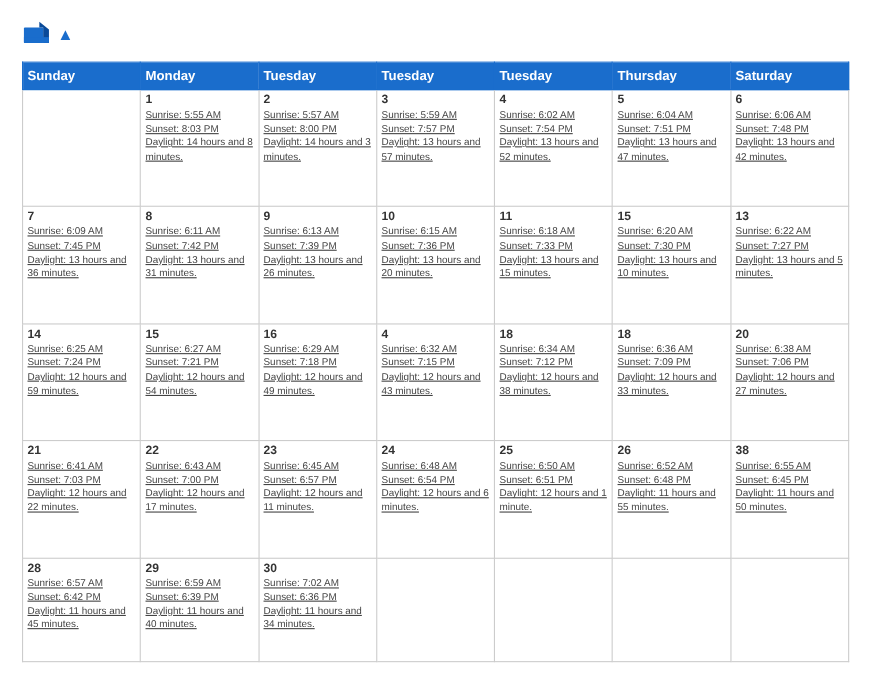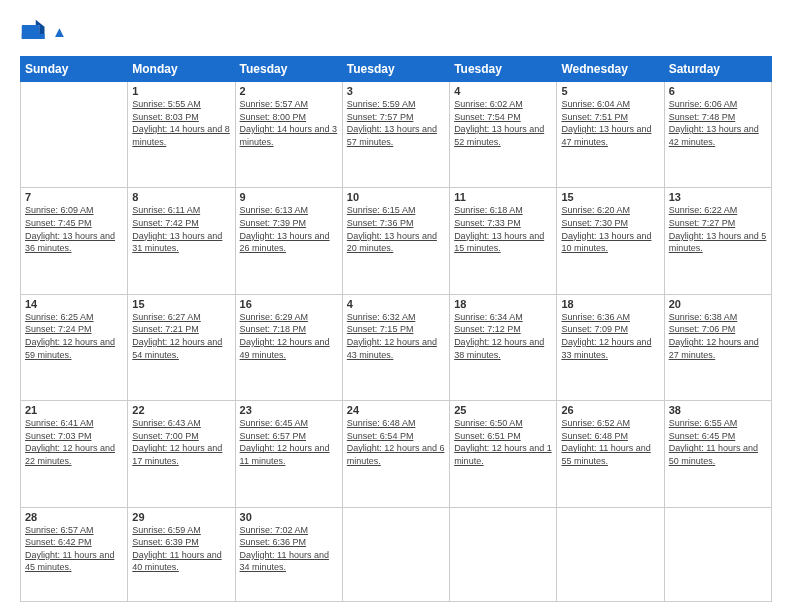--- a/index.html
+++ b/index.html
@@ -118,21 +118,21 @@
   </div>
 
   <table class="calendar">
     <thead>
       <tr>
       <th>Sunday</th>
           <th>Monday</th>
           <th>Tuesday</th>
           <th>Tuesday</th>
           <th>Tuesday</th>
-          <th>Wednesday</th>
+          <th>Thursday</th>
           <th>Saturday</th>
         </tr>
     </thead>
     <tbody id="cal-body">
     <tr class="cal-row">
           <td class="empty-cell"></td>
           <td>
             <span class="day-number">1</span>
             <div class="day-info">Sunrise: 5:55 AM<br>Sunset: 8:03 PM<br>Daylight: 14 hours and 8 minutes.</div>
           </td>

